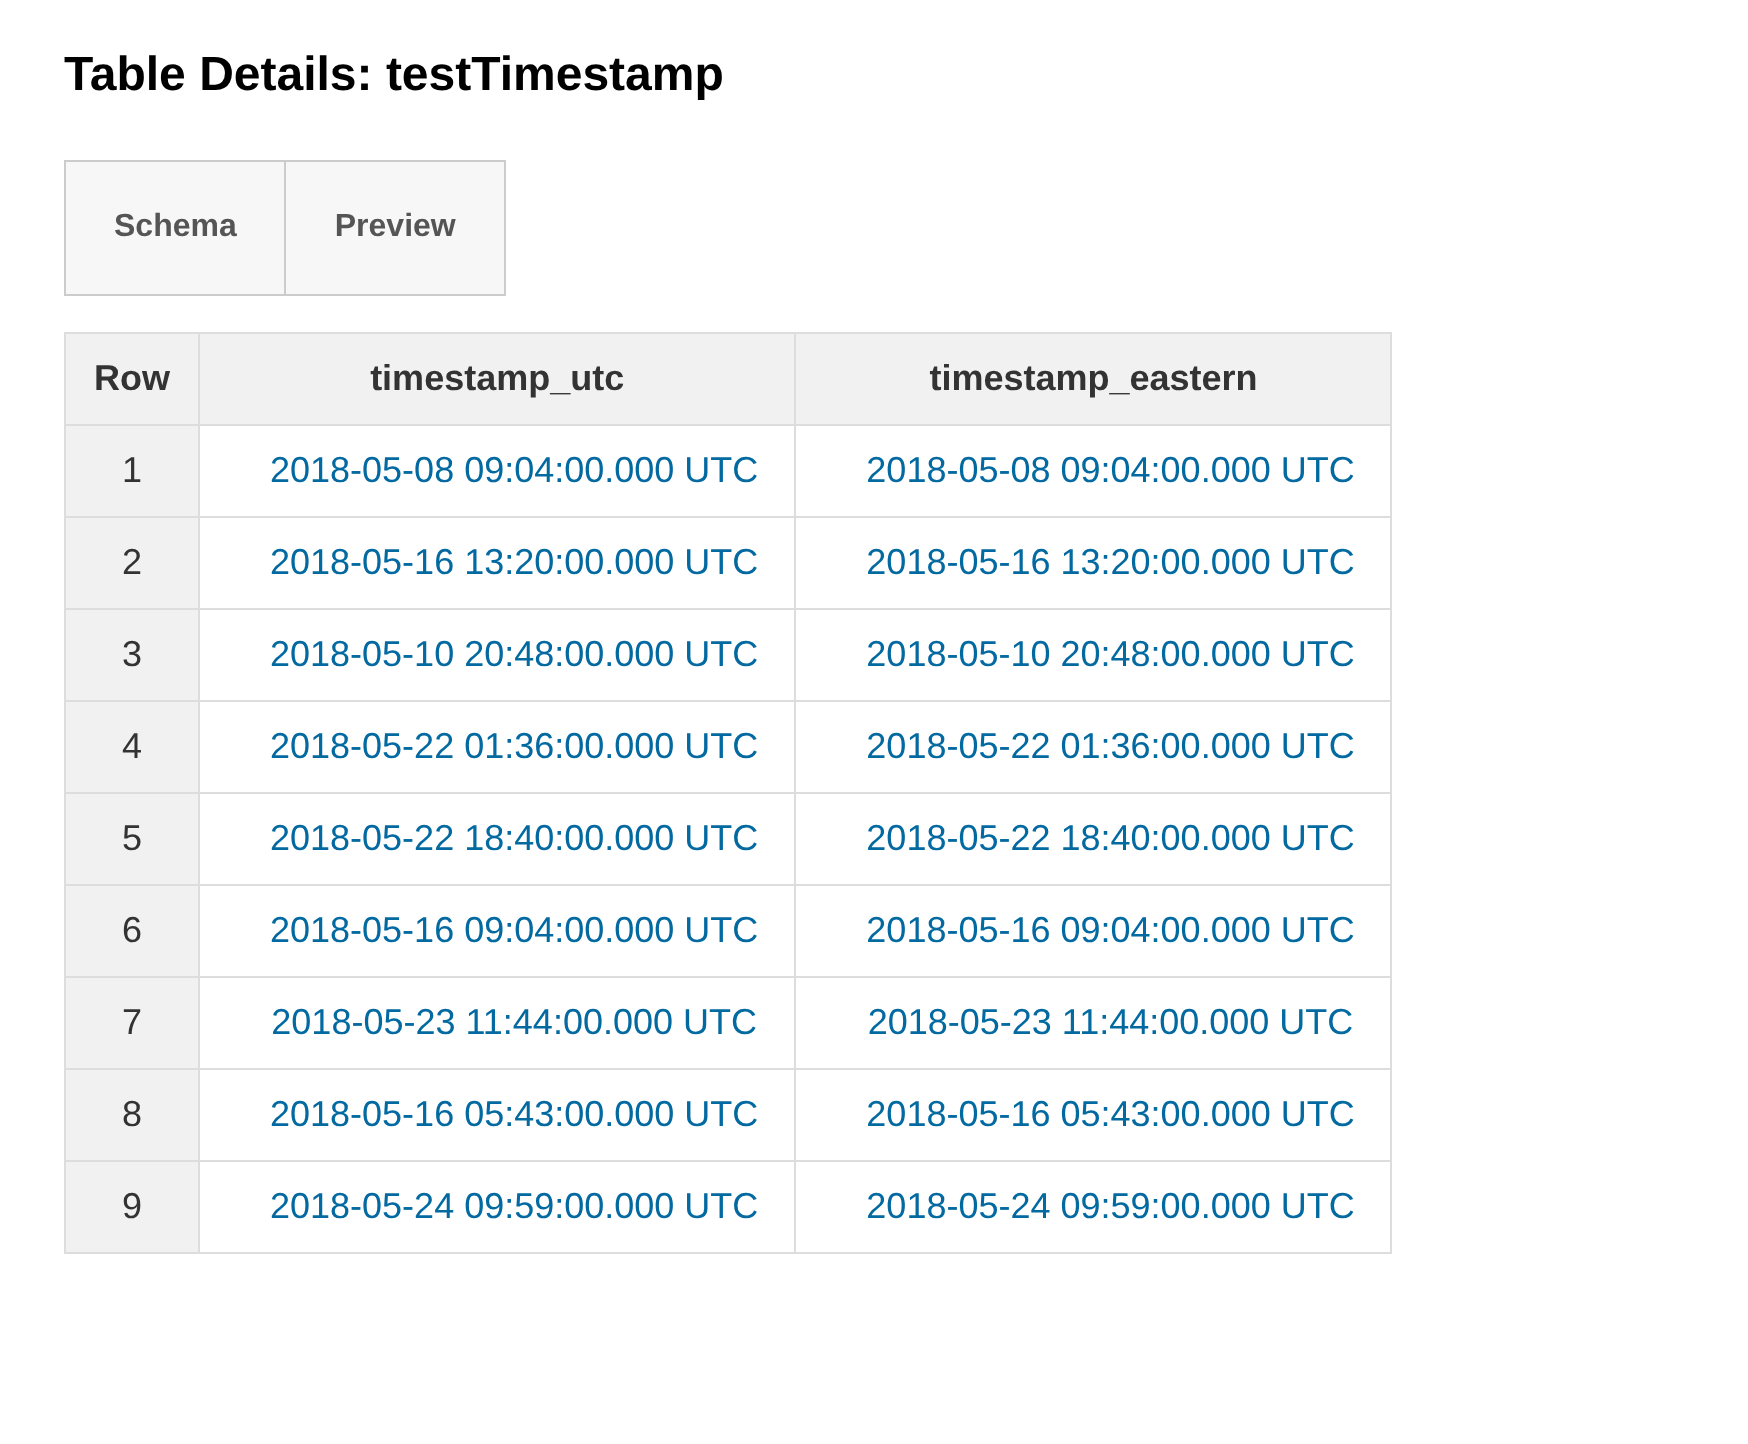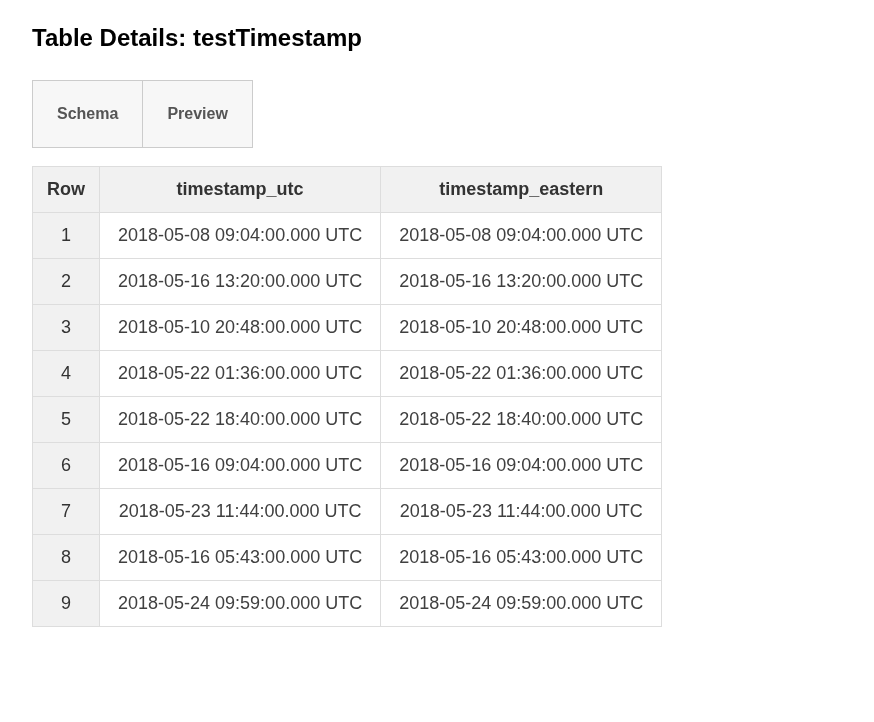--- a/index.html
+++ b/index.html
@@ -57,23 +57,23 @@
       color: #333;
     }
     td.row-num {
       background: #f1f1f1;
       text-align: center;
       color: #333;
       width: 60px;
     }
     td.data-cell {
       background: #ffffff;
-      color: #404040;
+      color: #0369a1;
       text-align: center;
-      padding-left: 18px;
+      padding-left: 35px;
       padding-right: 18px;
     }
     th.row-header {
       width: 60px;
     }
   </style>
 </head>
 <body>
 
 <h1>

